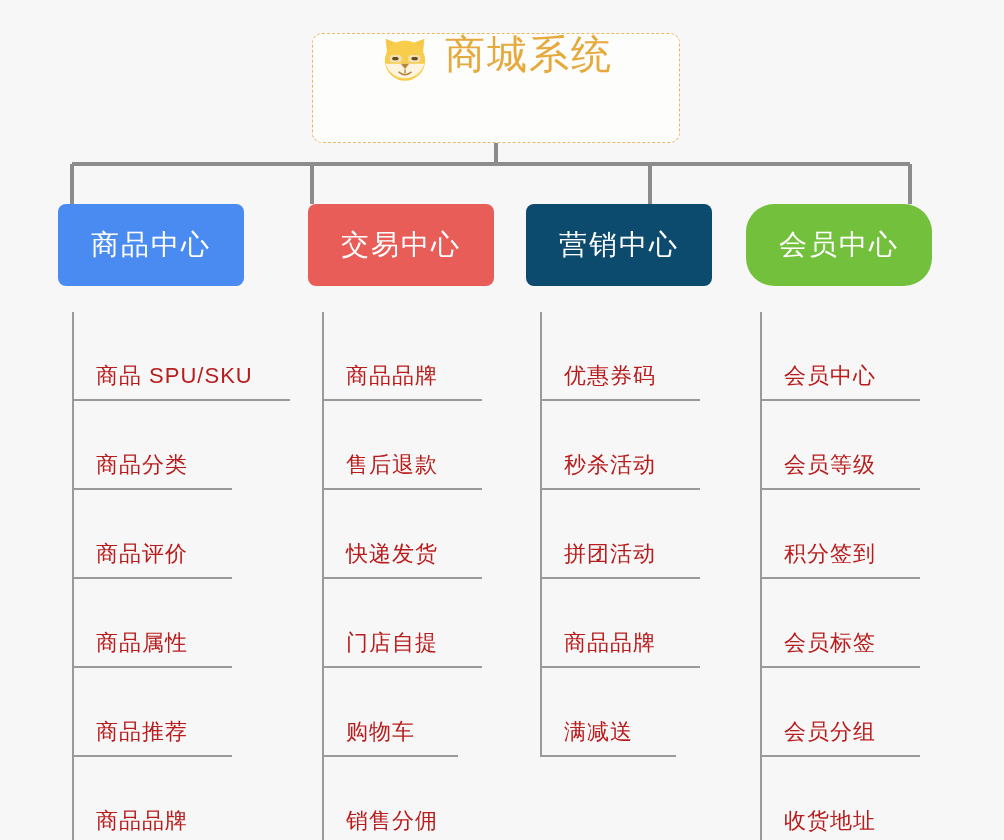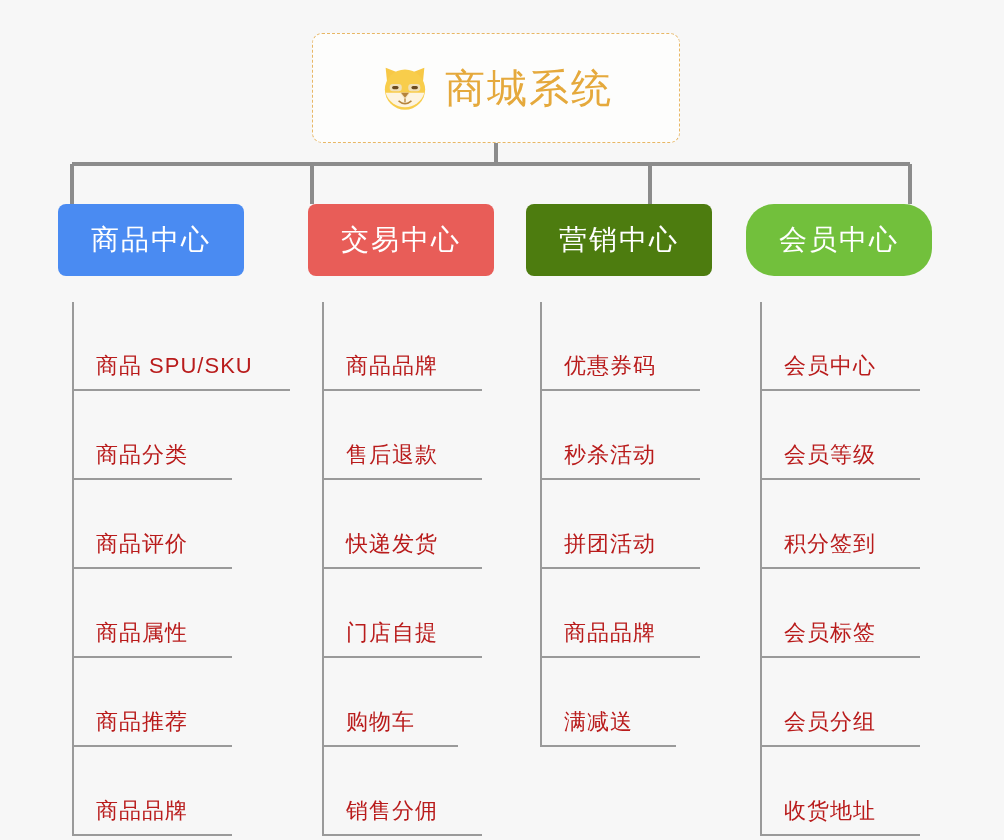--- a/index.html
+++ b/index.html
@@ -27,21 +27,20 @@
     position: absolute;
     left: 312px;
     top: 33px;
     width: 368px;
     height: 110px;
     background: #fdfdfc;
     border: 1.5px dashed #e8b765;
     border-radius: 10px;
     box-sizing: border-box;
     display: flex;
-    align-items: center;
     justify-content: center;
     gap: 14px;
   }
   .root-emoji {
     width: 52px;
     height: 50px;
     position: relative;
     flex: 0 0 auto;
   }
   .root-title {
@@ -60,21 +59,21 @@
     height: 840px;
     pointer-events: none;
   }
 
   
   .column {
     position: absolute;
     top: 204px;
   }
   .col-header {
-    height: 72px;
+    height: 82px;
     border-radius: 8px;
     display: flex;
     align-items: center;
     justify-content: center;
     color: #ffffff;
     font-size: 28px;
     letter-spacing: 2px;
     box-sizing: border-box;
   }
   .leaf-list {
@@ -227,21 +226,21 @@
       </div>
       <div class="leaf-item">
         <span class="leaf-spine"></span>
         <span class="leaf-label">销售分佣</span>
         <span class="leaf-underline" style="width:160px;"></span>
       </div>
     </div>
   </div>
 
   <div class="column" style="left:526px; width:186px;">
-    <div class="col-header" style="background:#4d7c0f; width:186px;">
+    <div class="col-header" style="background:#0c4a6e; width:186px;">
       <span>营销中心</span>
     </div>
     <div class="leaf-list">
       <div class="leaf-item">
         <span class="leaf-spine"></span>
         <span class="leaf-label">优惠券码</span>
         <span class="leaf-underline" style="width:160px;"></span>
       </div>
       <div class="leaf-item">
         <span class="leaf-spine"></span>

